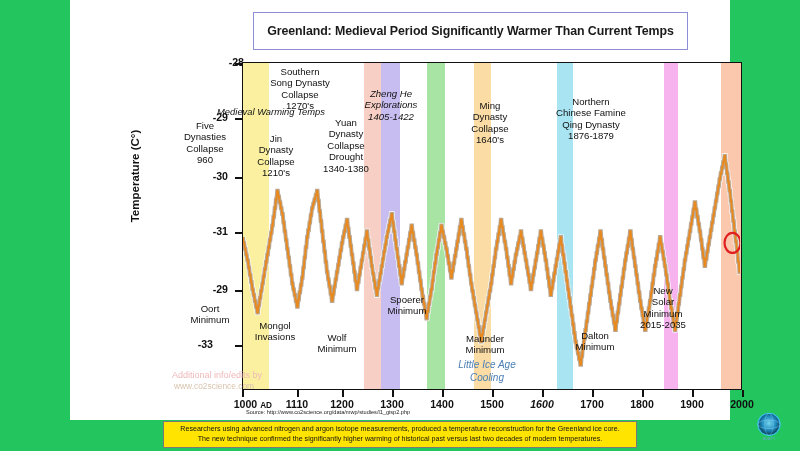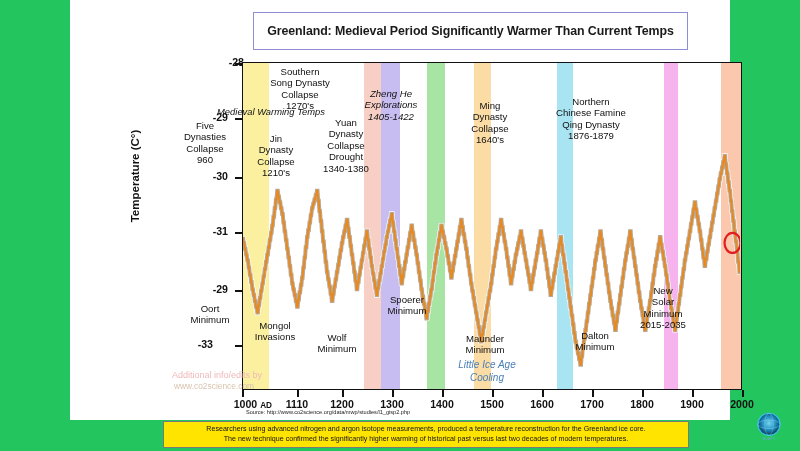--- a/index.html
+++ b/index.html
@@ -40,21 +40,21 @@
 
   
   .wm{position:absolute;color:#f0b9b9;font-size:9px;white-space:nowrap;}
   .wm2{position:absolute;color:#d9c4ae;font-size:8.4px;white-space:nowrap;}
 
   
   #srcline{position:absolute;top:409px;left:176px;font-size:5.6px;color:#222;white-space:nowrap;}
   #credit{position:absolute;top:405px;left:404px;font-size:9.4px;color:#111;white-space:nowrap;}
 
   
-  #caption{position:absolute;left:163px;top:421px;width:526px;height:27px;
+  #caption{position:absolute;left:163px;top:421px;width:474px;height:27px;
     background:#ffe400;border:1px solid #7a7a7a;box-sizing:border-box;
     display:flex;flex-direction:column;align-items:center;justify-content:center;}
   #caption div{font-size:7.1px;color:#121212;line-height:9.6px;text-align:center;white-space:nowrap;}
 
   
   #logo{position:absolute;right:14px;bottom:8px;width:34px;height:34px;}
 </style>
 </head>
 <body>
 
@@ -109,21 +109,21 @@
         <div class="xtlab" style="left: 197px;">1110</div>
         <div class="xtick" style="left: 272px;"></div>
         <div class="xtlab" style="left: 242px;">1200</div>
         <div class="xtick" style="left: 322px;"></div>
         <div class="xtlab" style="left: 292px;">1300</div>
         <div class="xtick" style="left: 372px;"></div>
         <div class="xtlab" style="left: 342px;">1400</div>
         <div class="xtick" style="left: 422px;"></div>
         <div class="xtlab" style="left: 392px;">1500</div>
         <div class="xtick" style="left: 472px;"></div>
-        <div class="xtlab" style="left: 442px;">1600</div>
+        <div class="xtlab" style="left: 442px; font-style: italic;">1600</div>
         <div class="xtick" style="left: 522px;"></div>
         <div class="xtlab" style="left: 492px;">1700</div>
         <div class="xtick" style="left: 572px;"></div>
         <div class="xtlab" style="left: 542px;">1800</div>
         <div class="xtick" style="left: 622px;"></div>
         <div class="xtlab" style="left: 592px;">1900</div>
         <div class="xtick" style="left: 672px;"></div>
         <div class="xtlab" style="left: 642px;">2000</div>
       </div>
 

